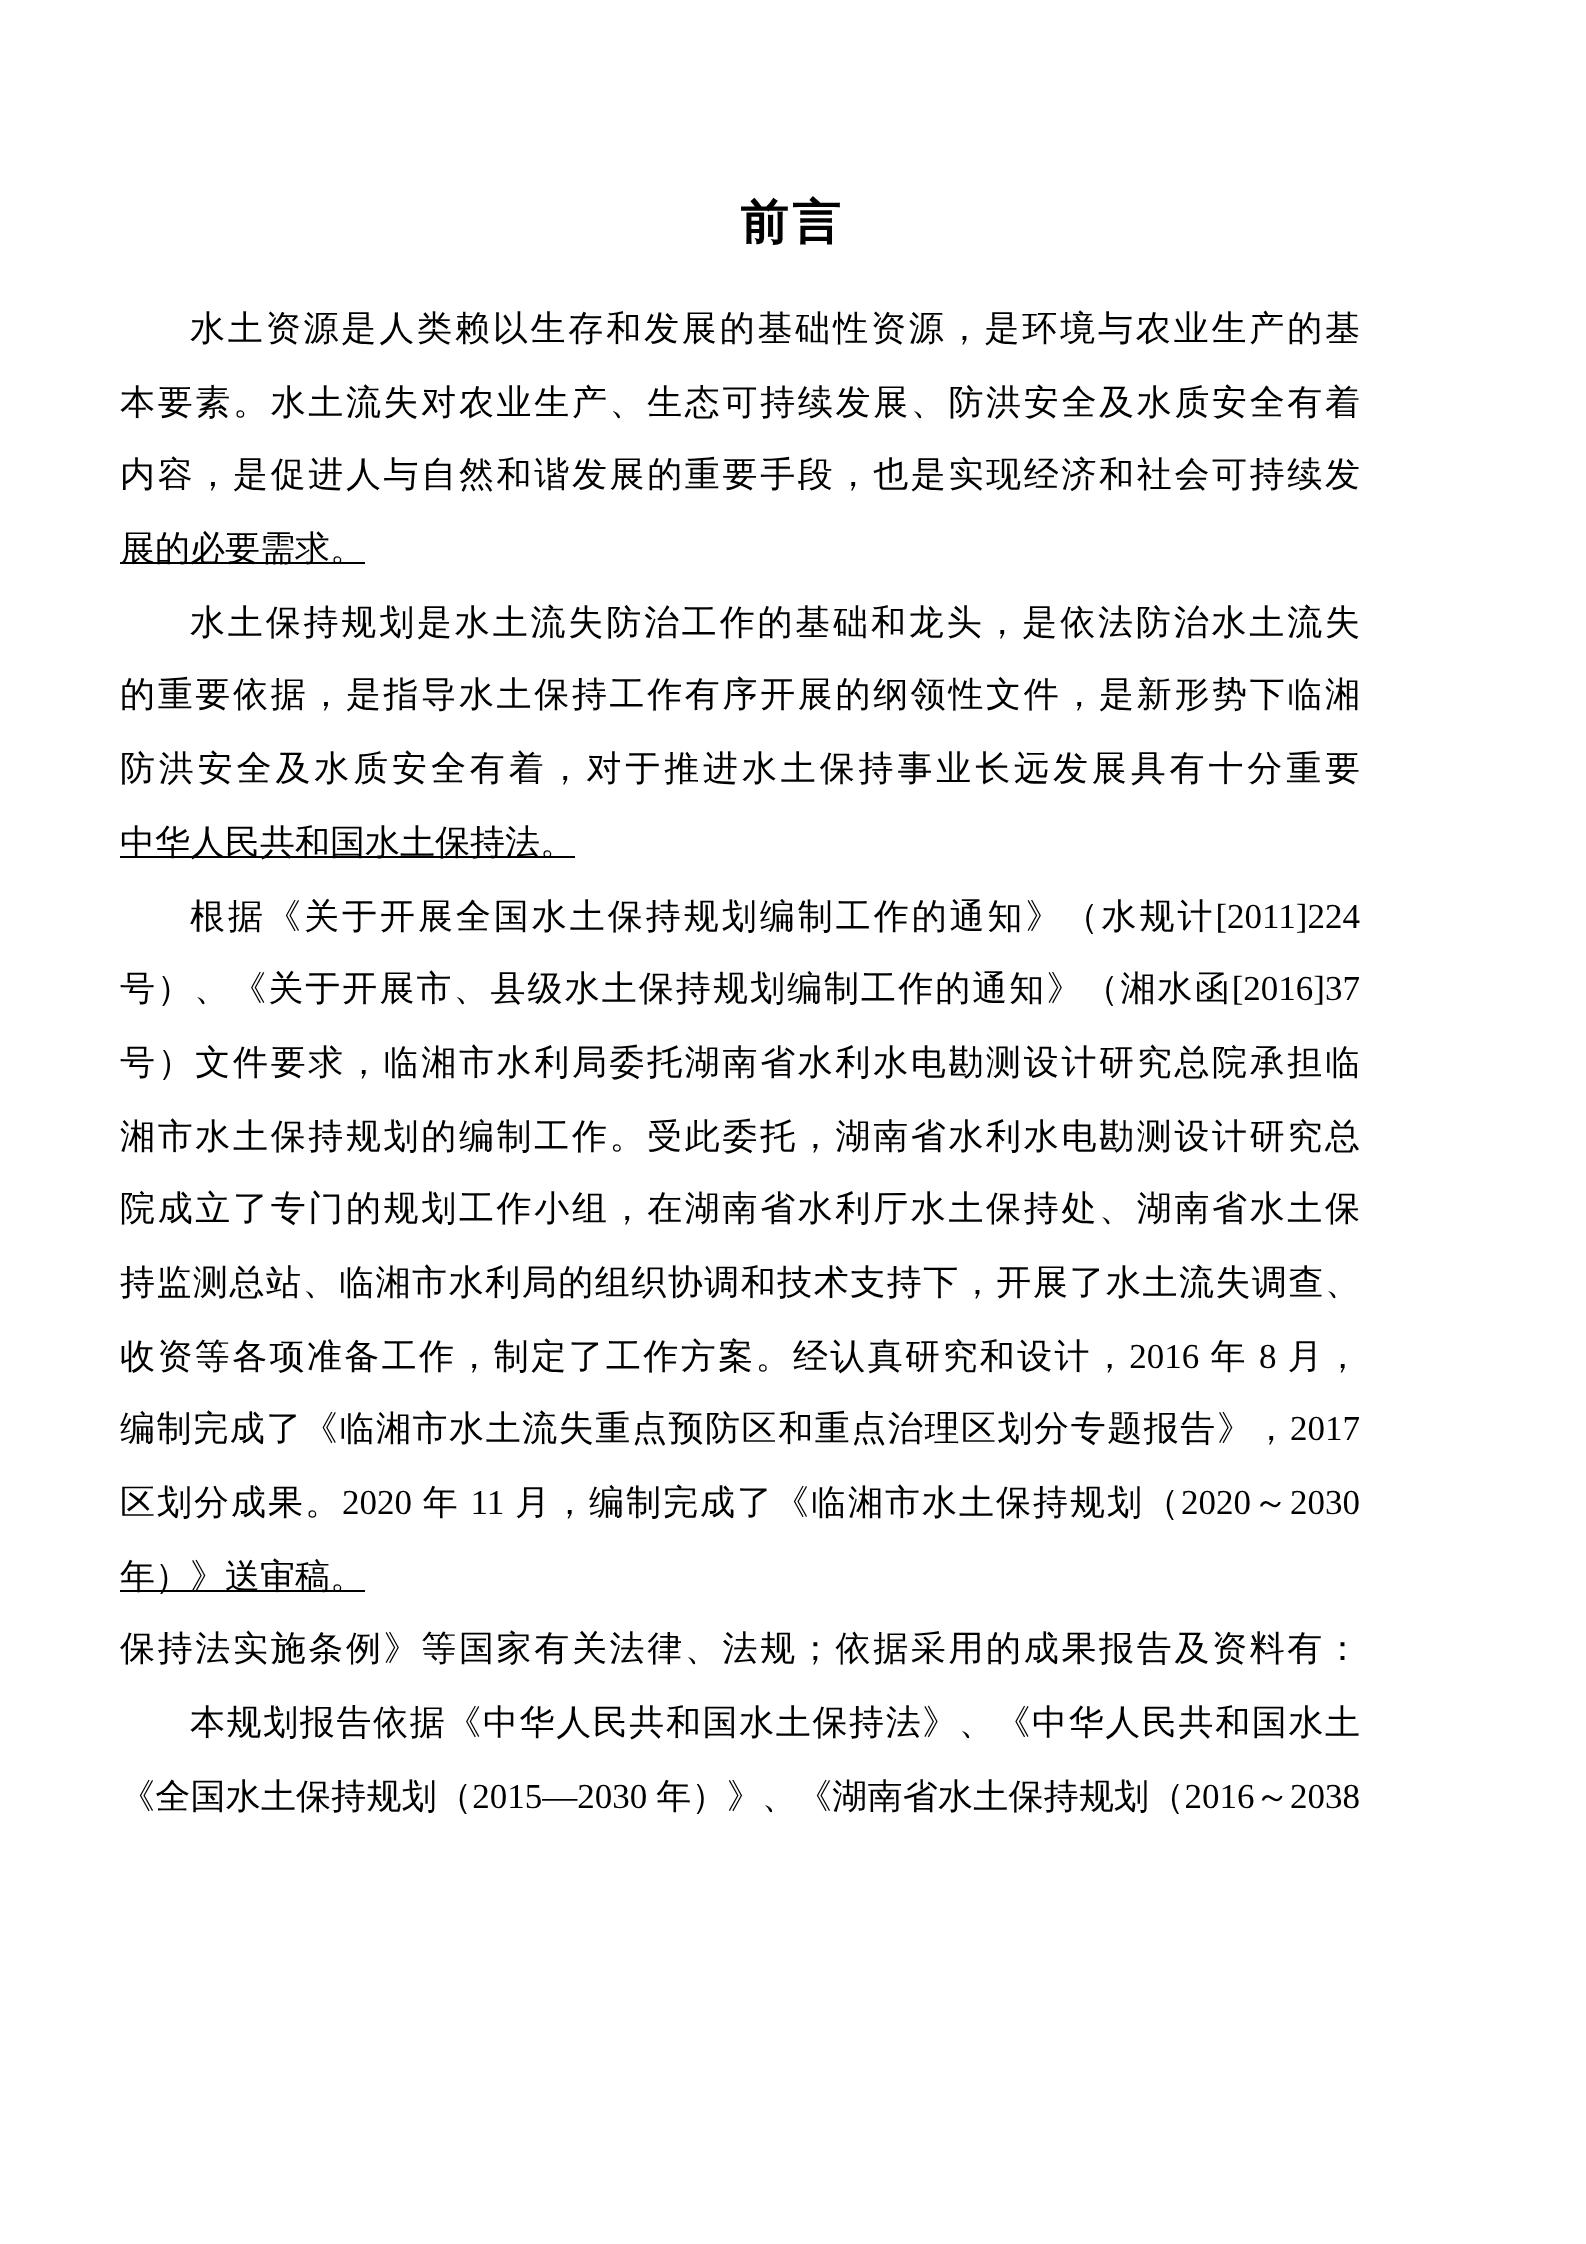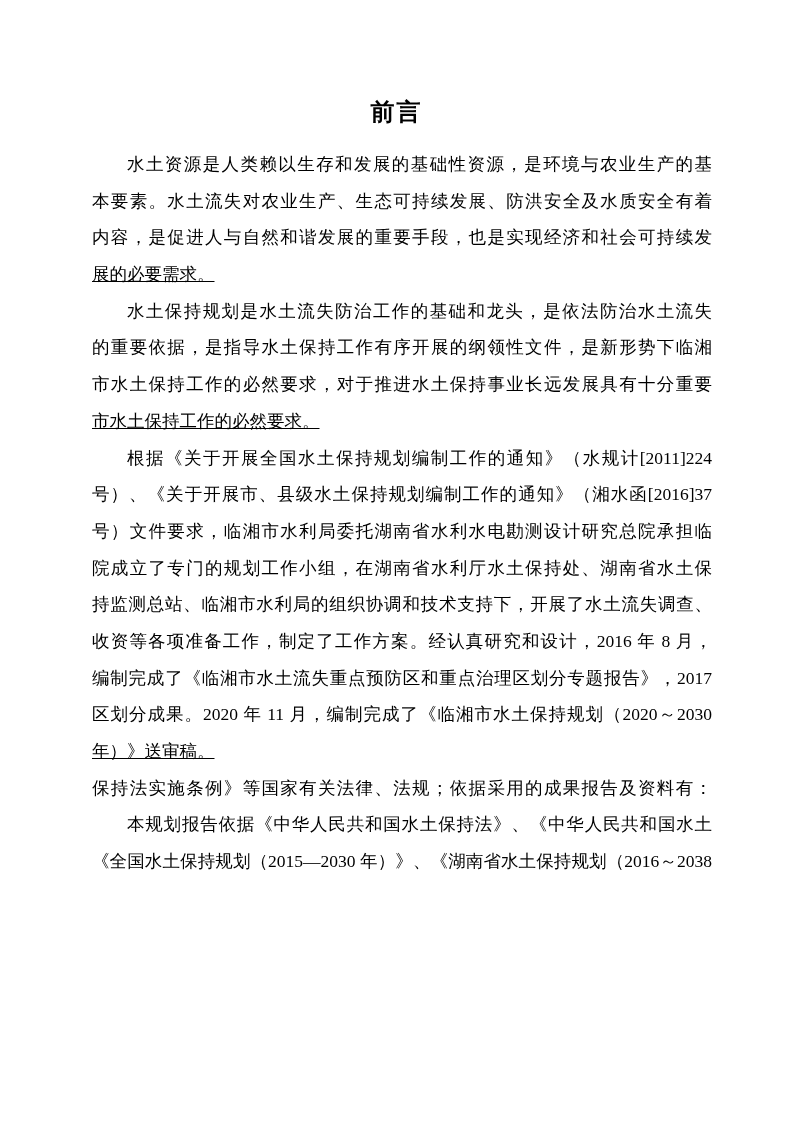--- a/index.html
+++ b/index.html
@@ -22,21 +22,21 @@
     padding-top: 97px;
     height: 30px;
     line-height: 30px;
     text-align: center;
     font-size: 24px;
     font-weight: bold;
     letter-spacing: 2px;
   }
   .doc-body {
     margin-top: 19px;
-    margin-left: 92px;
+    margin-left: 60px;
     width: 620px;
   }
   .paragraph {
     margin: 0;
     padding: 0;
   }
   .line {
     height: 36.7px;
     line-height: 36.7px;
     font-size: 17.5px;
@@ -61,27 +61,28 @@
   <div class="doc-body">
       <div class="paragraph">
         <div class="line first">水土资源是人类赖以生存和发展的基础性资源，是环境与农业生产的基</div>
         <div class="line">本要素。水土流失对农业生产、生态可持续发展、防洪安全及水质安全有着</div>
         <div class="line">内容，是促进人与自然和谐发展的重要手段，也是实现经济和社会可持续发</div>
         <div class="line final">展的必要需求。</div>
       </div>
       <div class="paragraph">
         <div class="line first">水土保持规划是水土流失防治工作的基础和龙头，是依法防治水土流失</div>
         <div class="line">的重要依据，是指导水土保持工作有序开展的纲领性文件，是新形势下临湘</div>
-        <div class="line">市水土保持工作的必然要求，对于推进水土保持事业长远发展具有十分重要</div>
-        <div class="line final">市水土保持工作的必然要求。</div>
+        <div class="line">防洪安全及水质安全有着，对于推进水土保持事业长远发展具有十分重要</div>
+        <div class="line final">中华人民共和国水土保持法。</div>
       </div>
       <div class="paragraph">
         <div class="line first">根据《关于开展全国水土保持规划编制工作的通知》（水规计[2011]224</div>
         <div class="line">号）、《关于开展市、县级水土保持规划编制工作的通知》（湘水函[2016]37</div>
         <div class="line">号）文件要求，临湘市水利局委托湖南省水利水电勘测设计研究总院承担临</div>
+        <div class="line">湘市水土保持规划的编制工作。受此委托，湖南省水利水电勘测设计研究总</div>
         <div class="line">院成立了专门的规划工作小组，在湖南省水利厅水土保持处、湖南省水土保</div>
         <div class="line">持监测总站、临湘市水利局的组织协调和技术支持下，开展了水土流失调查、</div>
         <div class="line">收资等各项准备工作，制定了工作方案。经认真研究和设计，2016 年 8 月，</div>
         <div class="line">编制完成了《临湘市水土流失重点预防区和重点治理区划分专题报告》，2017</div>
         <div class="line">区划分成果。2020 年 11 月，编制完成了《临湘市水土保持规划（2020～2030</div>
         <div class="line final">年）》送审稿。</div>
       </div>
       <div class="paragraph">
         <div class="line">保持法实施条例》等国家有关法律、法规；依据采用的成果报告及资料有：</div>
         <div class="line first">本规划报告依据《中华人民共和国水土保持法》、《中华人民共和国水土</div>

